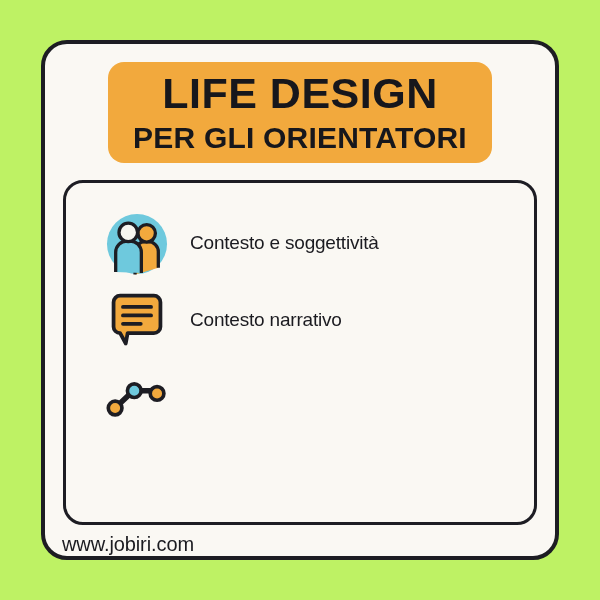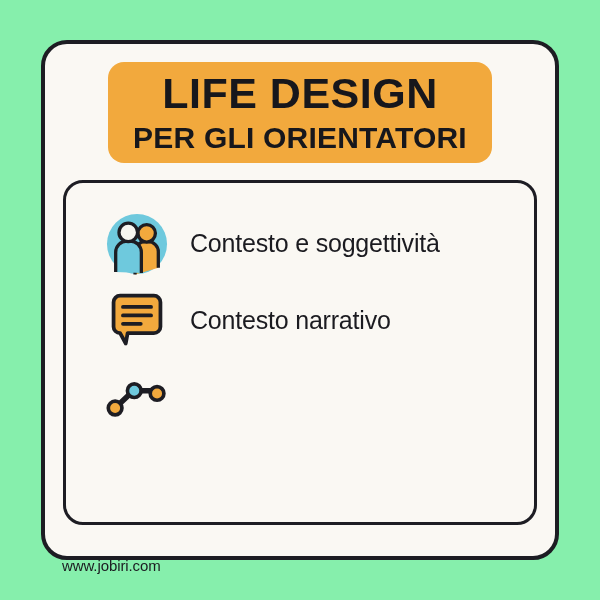--- a/index.html
+++ b/index.html
@@ -11,21 +11,21 @@
     height: 600px;
     background: #faf8f3;
     font-family: "Liberation Sans", sans-serif;
     overflow: hidden;
   }
 
   .canvas {
     position: relative;
     width: 600px;
     height: 600px;
-    background: #86efac;
+    background: #bef264;
   }
 
   
   .outer-frame {
     position: absolute;
     left: 41px;
     top: 40px;
     width: 518px;
     height: 520px;
     box-sizing: border-box;
@@ -99,37 +99,36 @@
   .feature-icon {
     width: 66px;
     min-width: 66px;
     height: 66px;
     display: flex;
     align-items: center;
     justify-content: center;
   }
   .feature-label {
     margin-left: 20px;
-    font-size: 25px;
+    font-size: 19px;
     color: #1b1b20;
     line-height: 1.18;
     letter-spacing: -0.2px;
     white-space: pre-line;
     text-align: right;
   }
 
   
   .footer-url {
     position: absolute;
     left: 62px;
     top: 533px;
-    font-size: 15px;
+    font-size: 20px;
     color: #1b1b20;
     letter-spacing: -0.1px;
-    margin-top: 24px;
   }
 </style>
 </head>
 <body>
 
 <div class="canvas">
 
   <div class="outer-frame"></div>
 
   <div class="title-badge">

